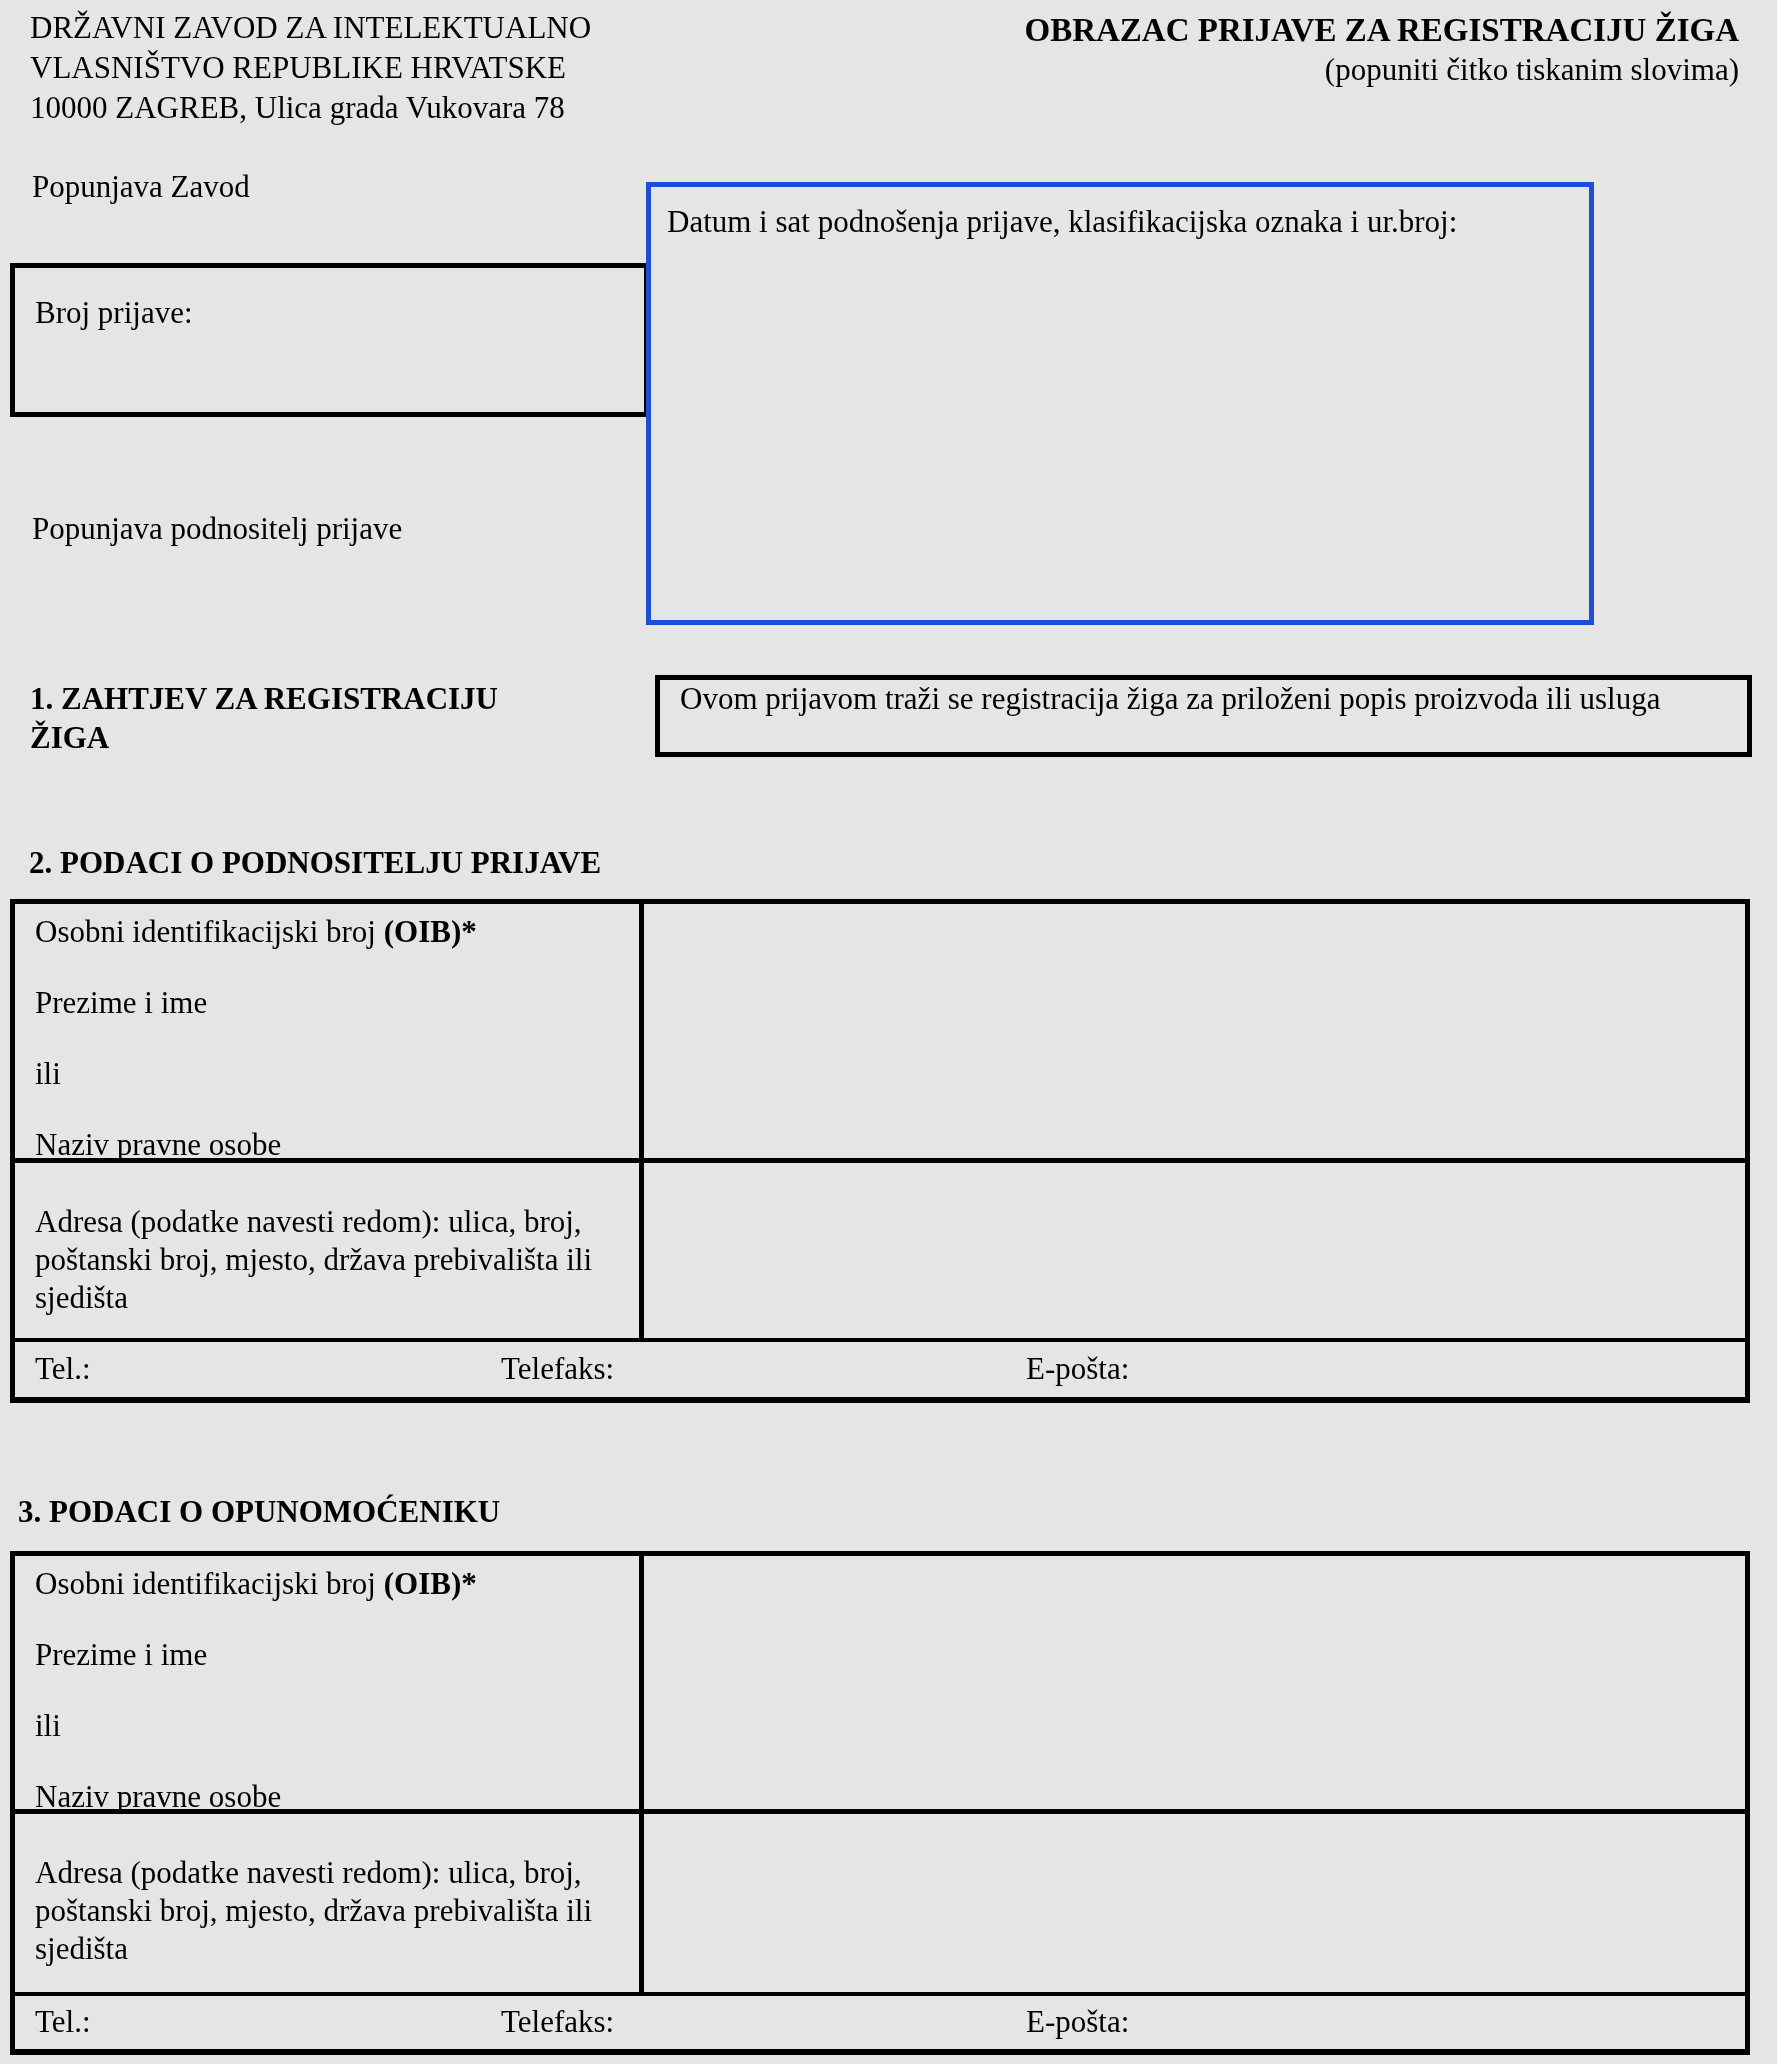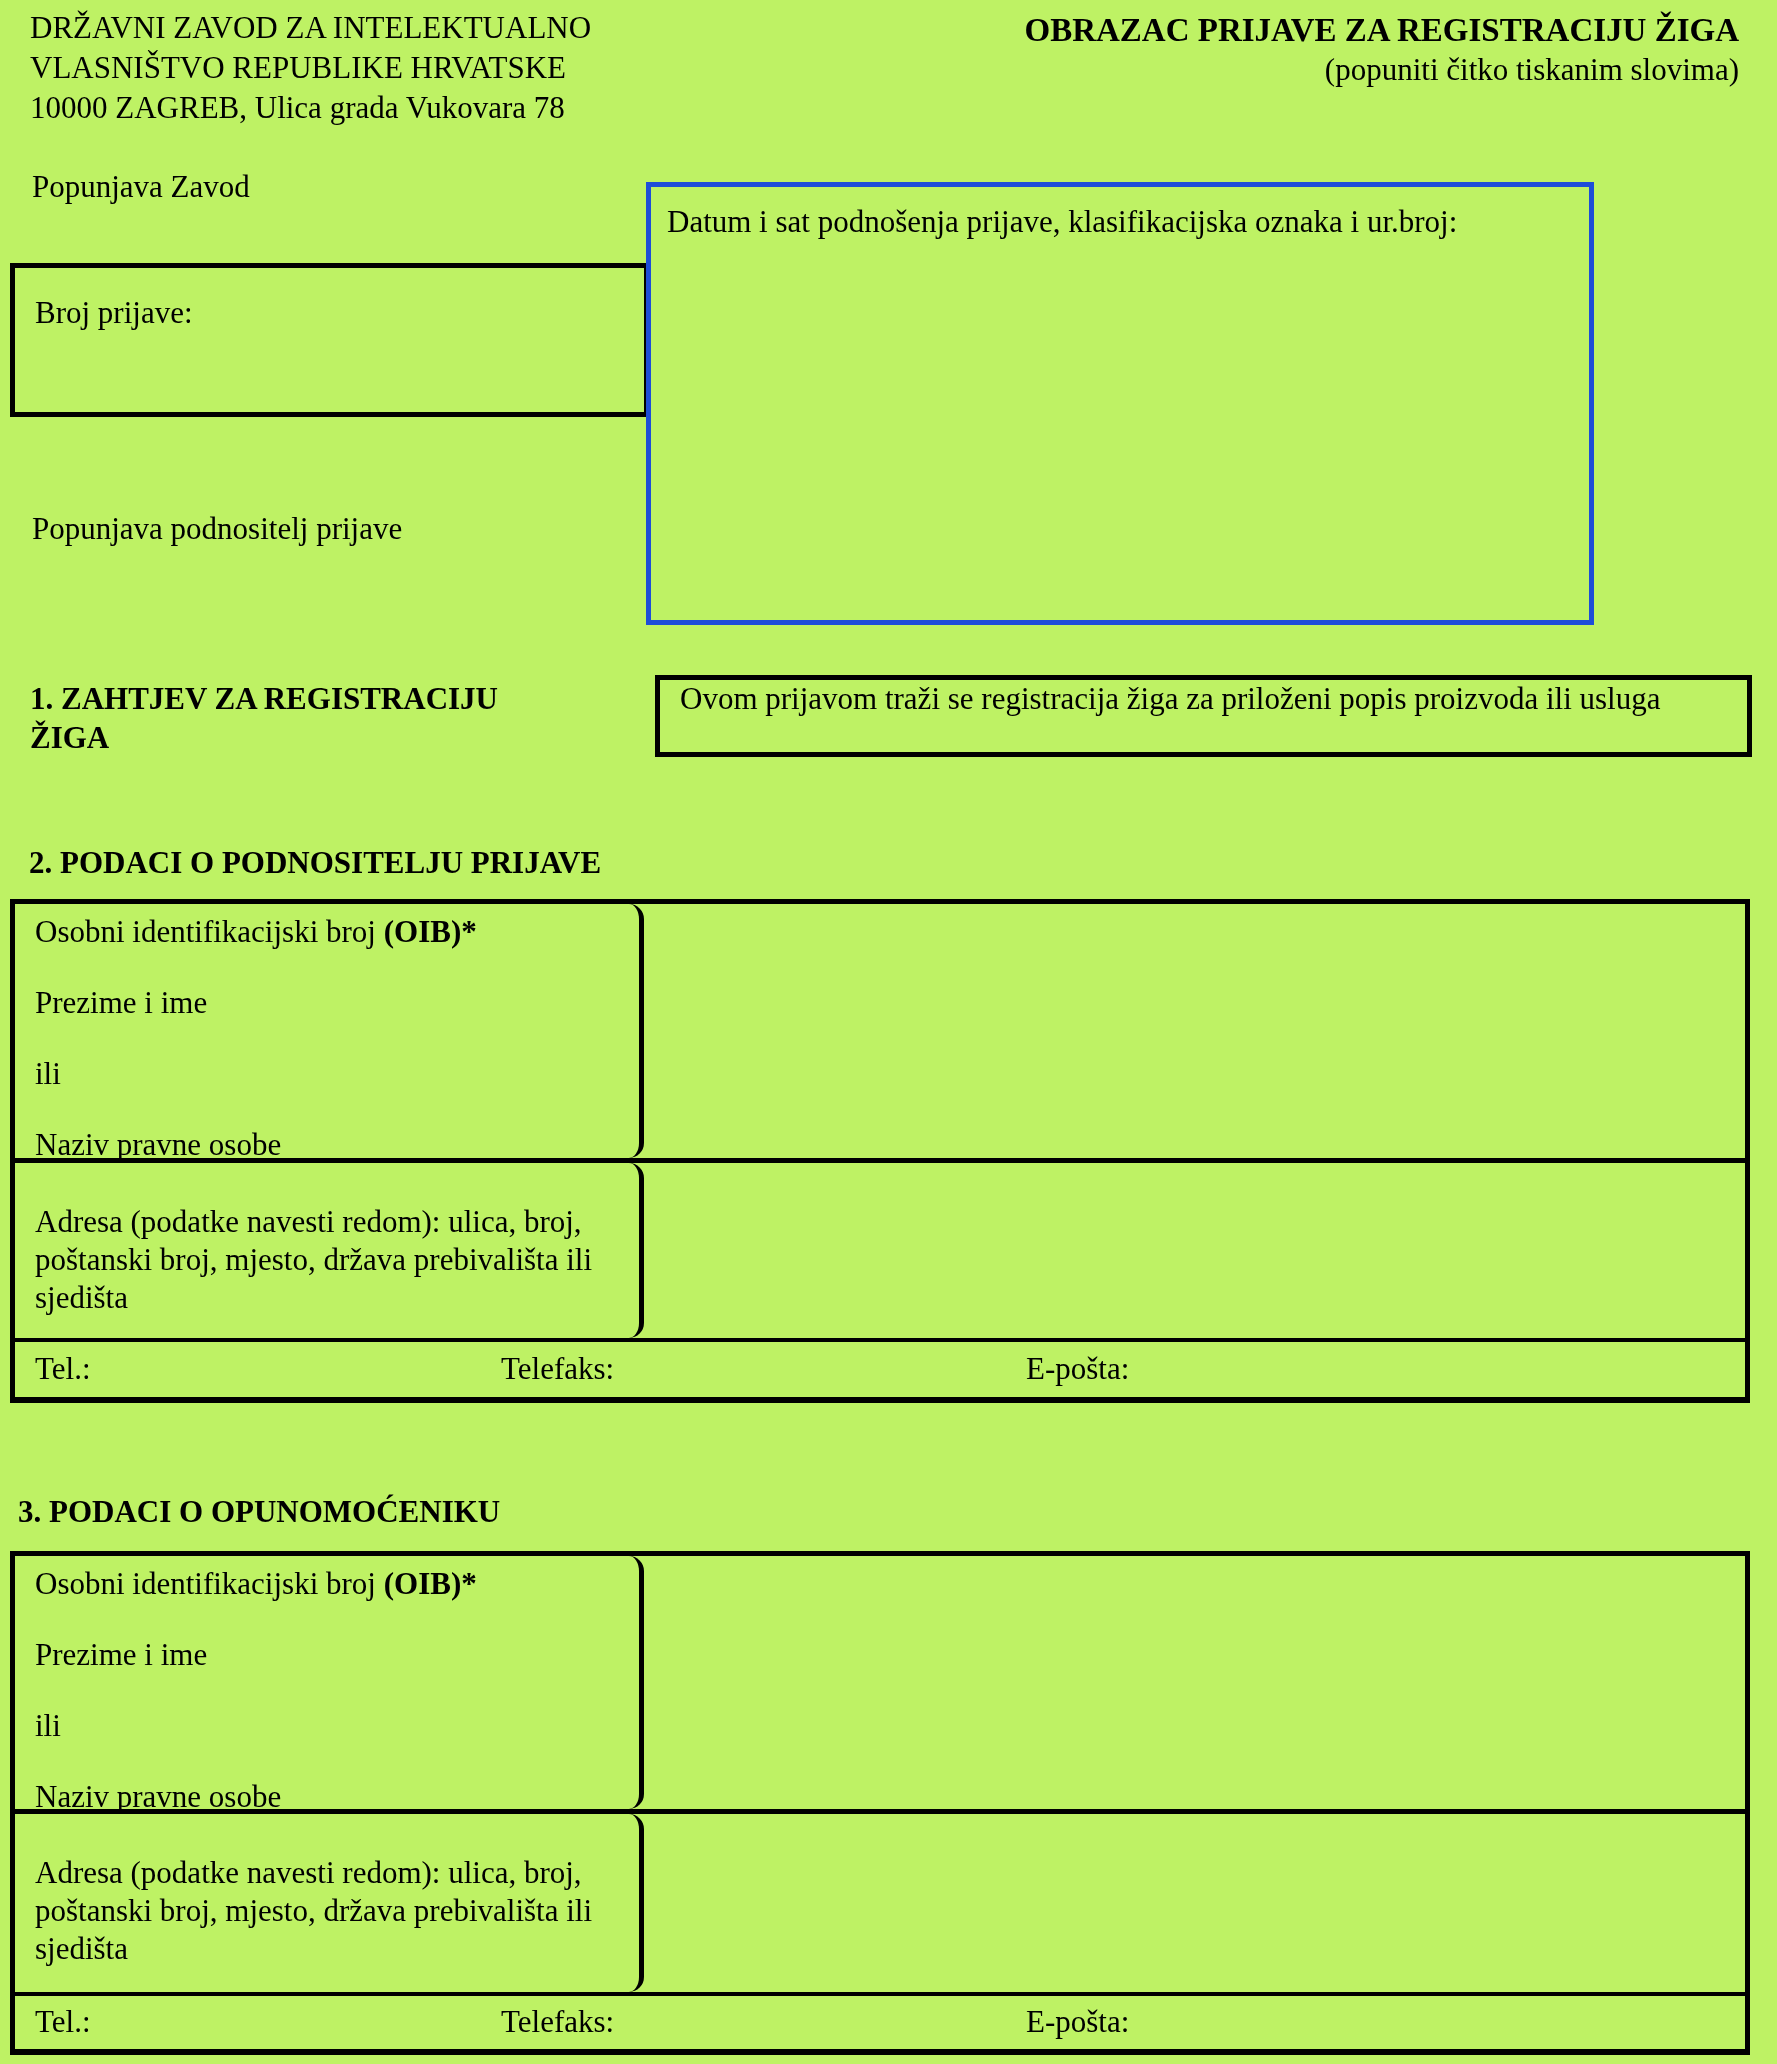--- a/index.html
+++ b/index.html
@@ -1,17 +1,17 @@
 <!DOCTYPE html>
 <html><head>
 <meta charset="utf-8">
 <style>
   html,body{margin:0;padding:0;background:#fff;}
   .page{
-    position:relative;width:1777px;height:2064px;background:#bef264;
+    position:relative;width:1777px;height:2064px;background:#e5e5e5;
     font-family:"Liberation Serif","DejaVu Serif",serif;color:#000;
     font-size:31px;line-height:1.25;overflow:hidden;
   }
   .abs{position:absolute;}
   .bold{font-weight:bold;}
   
   .office-block{left:30px;top:8px;line-height:40px;white-space:nowrap;}
   .title-block{right:38px;top:10px;text-align:right;line-height:40px;}
   .title-main{font-size:33px;font-weight:bold;}
   .title-sub{font-size:31px;}
@@ -26,21 +26,21 @@
   
   .s1-heading{left:30px;top:679px;font-weight:bold;line-height:39px;}
   .s1-box{left:655px;top:675px;width:1097px;height:82px;border:5px solid #000;box-sizing:border-box;
           display:flex;align-items:flex-start;padding-left:20px;}
   
   .sec-heading{font-weight:bold;white-space:nowrap;}
   
   .ftable{left:10px;width:1740px;box-sizing:border-box;}
   .frow{display:flex;box-sizing:border-box;border:5px solid #000;border-bottom:none;}
   .frow.mid{border-top:none;border-top:5px solid #000;gap:12px;}
-  .fcell-left{width:629px;box-sizing:border-box;border-right:5px solid #000;padding:10px 14px 0 20px;border-radius:15px;}
+  .fcell-left{width:629px;box-sizing:border-box;border-right:5px solid #000;padding:10px 14px 0 20px;}
   .fcell-right{flex:1;}
   .label-list div{line-height:36px;}
   .label-gap{margin-bottom:35px;}
   .row-labels{height:259px;}
   .row-address{height:180px;}
   .row-address .fcell-left{padding-top:40px;line-height:38px;}
   .addr-line{white-space:nowrap;}
   .telrow{display:flex;height:65px;box-sizing:border-box;}
   .telcell{box-sizing:border-box;border-top:4px solid #000;border-bottom:6px solid #000;
            display:flex;align-items:center;}

